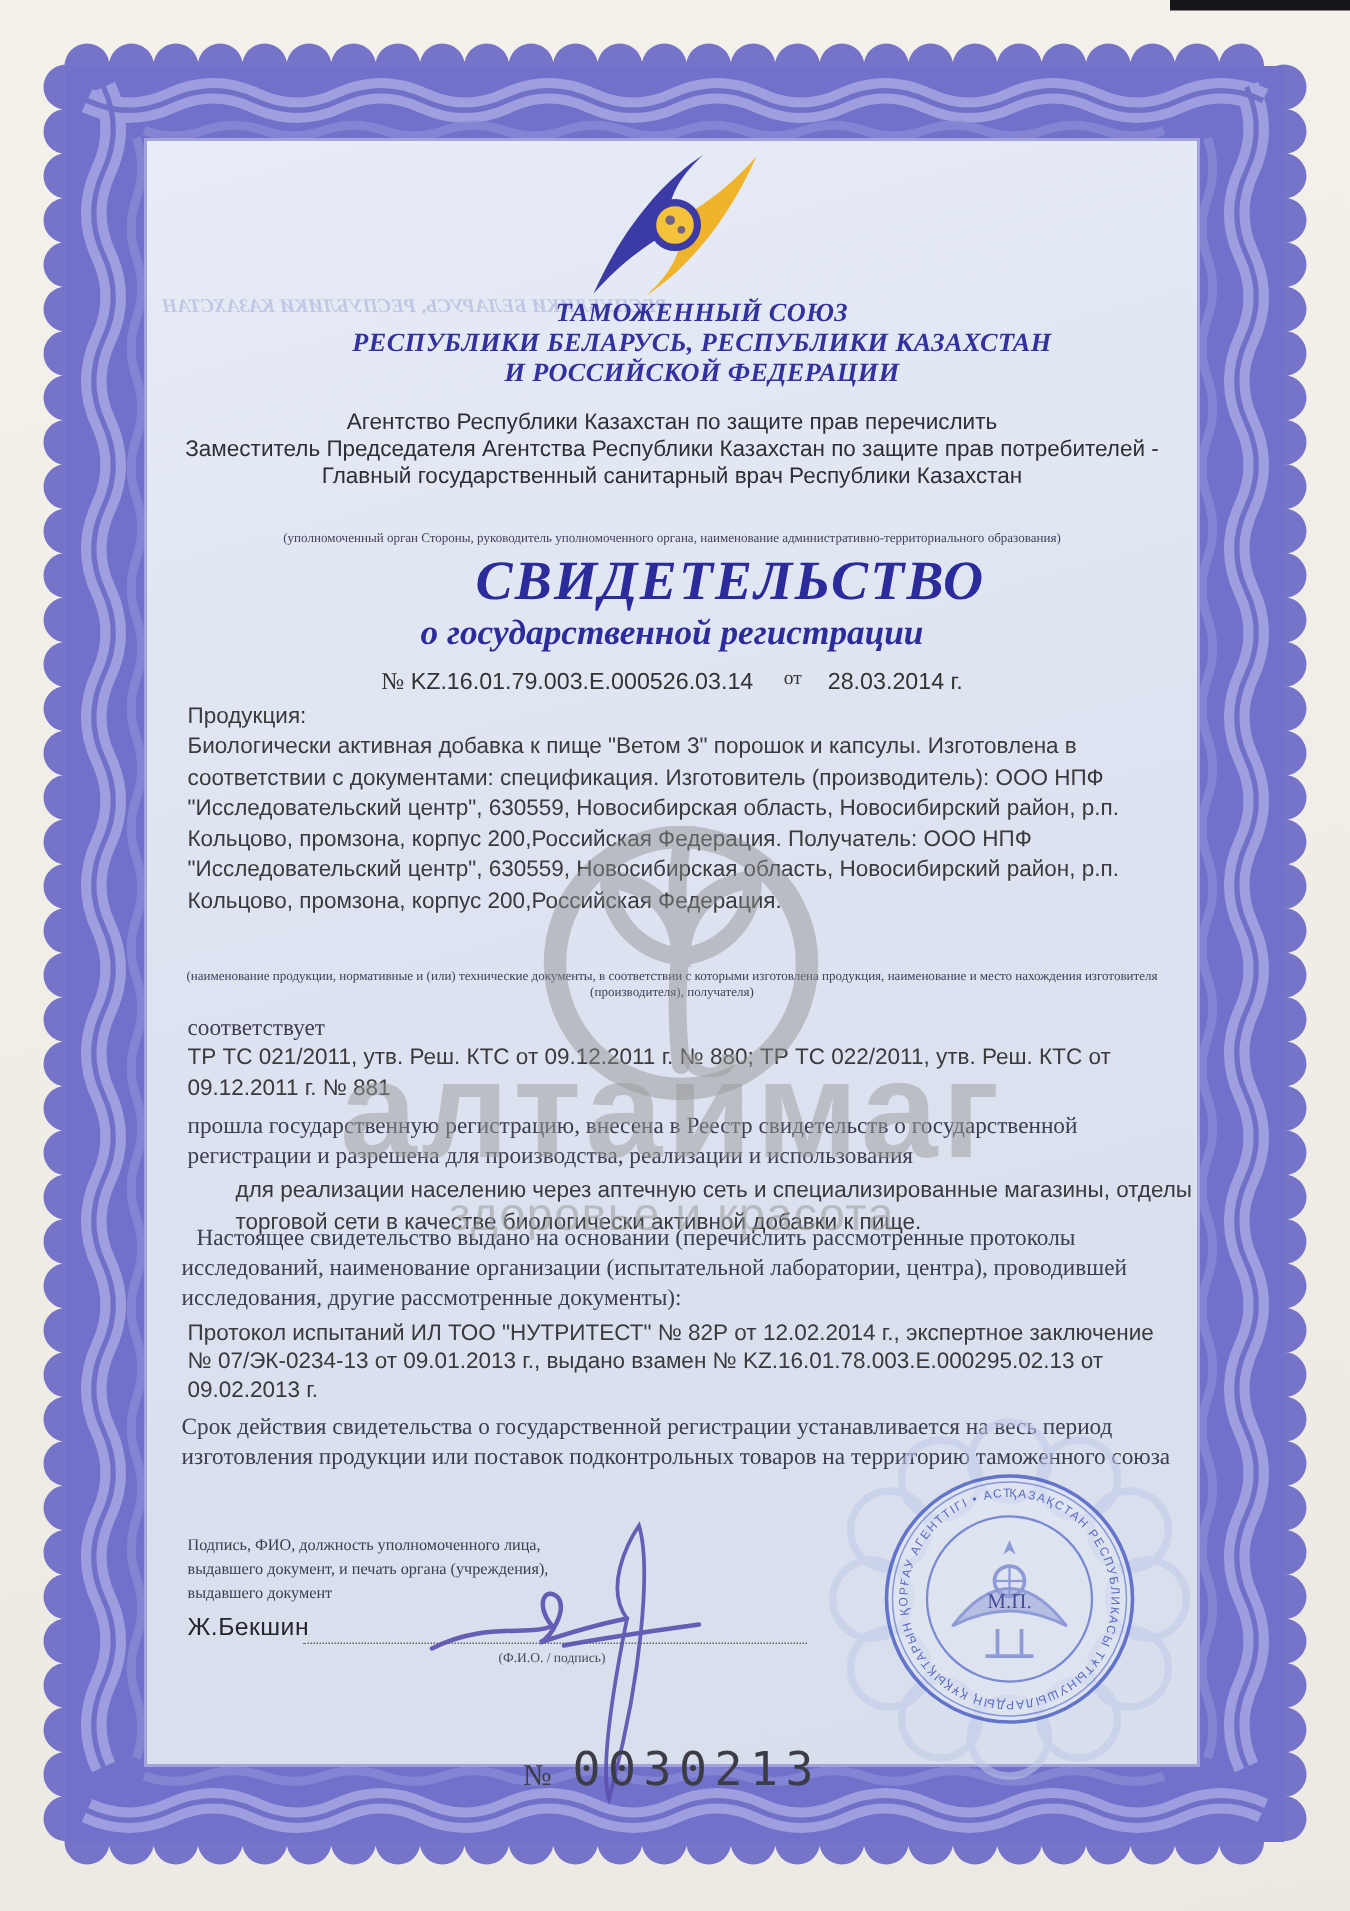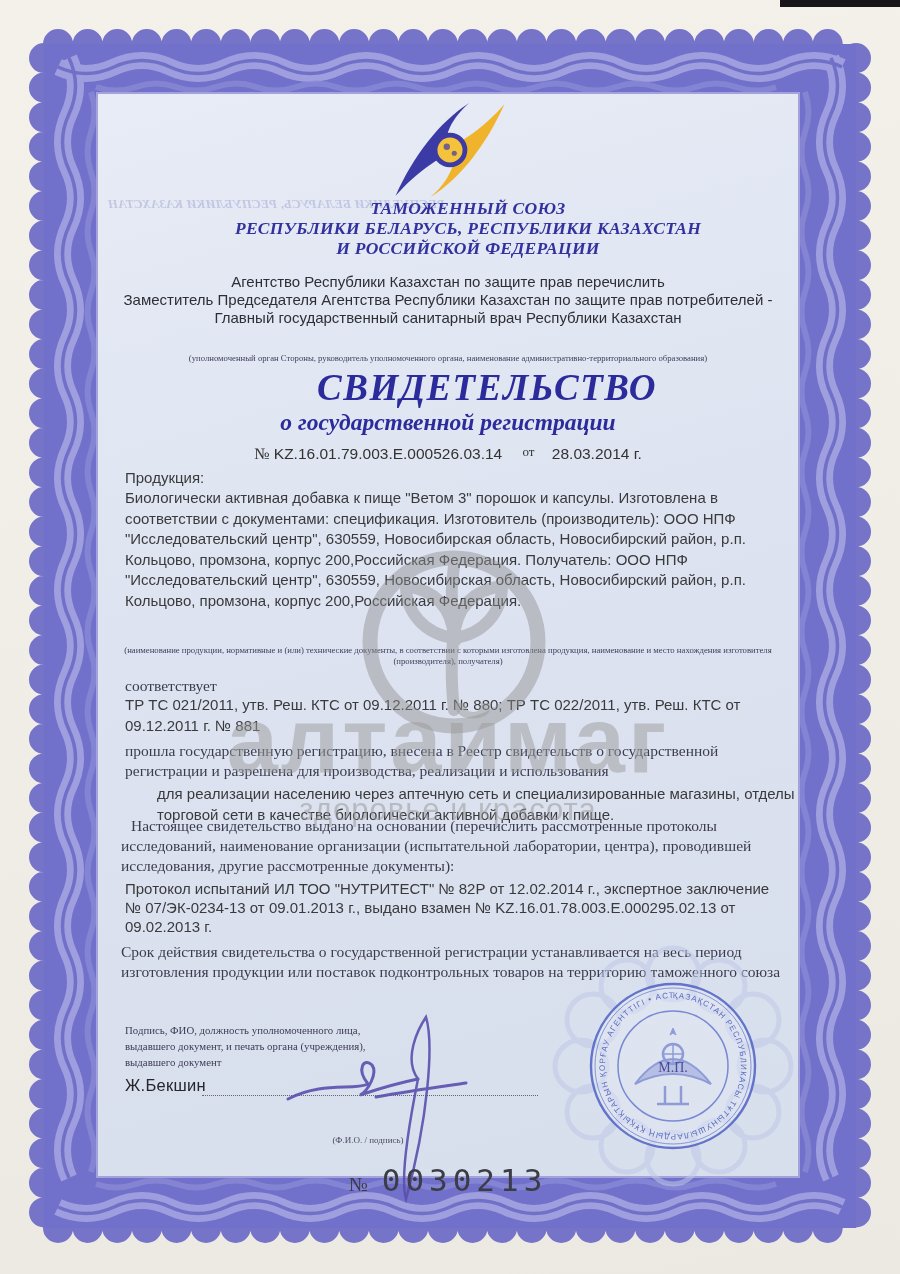--- a/index.html
+++ b/index.html
@@ -170,21 +170,21 @@
         </g>
         <text x="130" y="136" text-anchor="middle" font-family="Liberation Serif, serif" font-size="14" fill="#3d3f8e" opacity=".9">М.П.</text>
       </svg>
     </div>
 
     <div class="abs sig-note" style="top:928px;left:27px;width:330px;">Подпись, ФИО,  должность уполномоченного лица,
 выдавшего документ, и печать органа (учреждения),
 выдавшего документ</div>
     <div class="abs sig-name" style="top:982px;left:27px;">Ж.Бекшин</div>
     <div class="abs sig-line" style="top:1001px;left:104px;width:336px;"></div>
-    <div class="abs sig-caption" style="top:1006px;left:150px;width:240px;margin-top:35px;">(Ф.И.О. / подпись)</div>
+    <div class="abs sig-caption" style="top:1006px;left:150px;width:240px;">(Ф.И.О. / подпись)</div>
     <div class="abs" style="top:905px;left:170px;z-index:6;">
       <svg width="220" height="215" viewBox="0 0 220 215">
         <g fill="none" stroke="#5a4fae" stroke-width="3" stroke-linecap="round" opacity=".9">
           <path d="M20 100 C55 82 85 92 100 85 C88 70 96 58 104 66 C110 74 100 92 92 96 C110 90 130 84 150 80"></path>
           <path d="M150 80 C135 60 150 30 158 18 C166 45 160 120 138 200 C132 180 140 130 150 80 Z" stroke-width="2.5"></path>
           <path d="M108 98 C140 92 170 88 198 84"></path>
         </g>
       </svg>
     </div>
 

